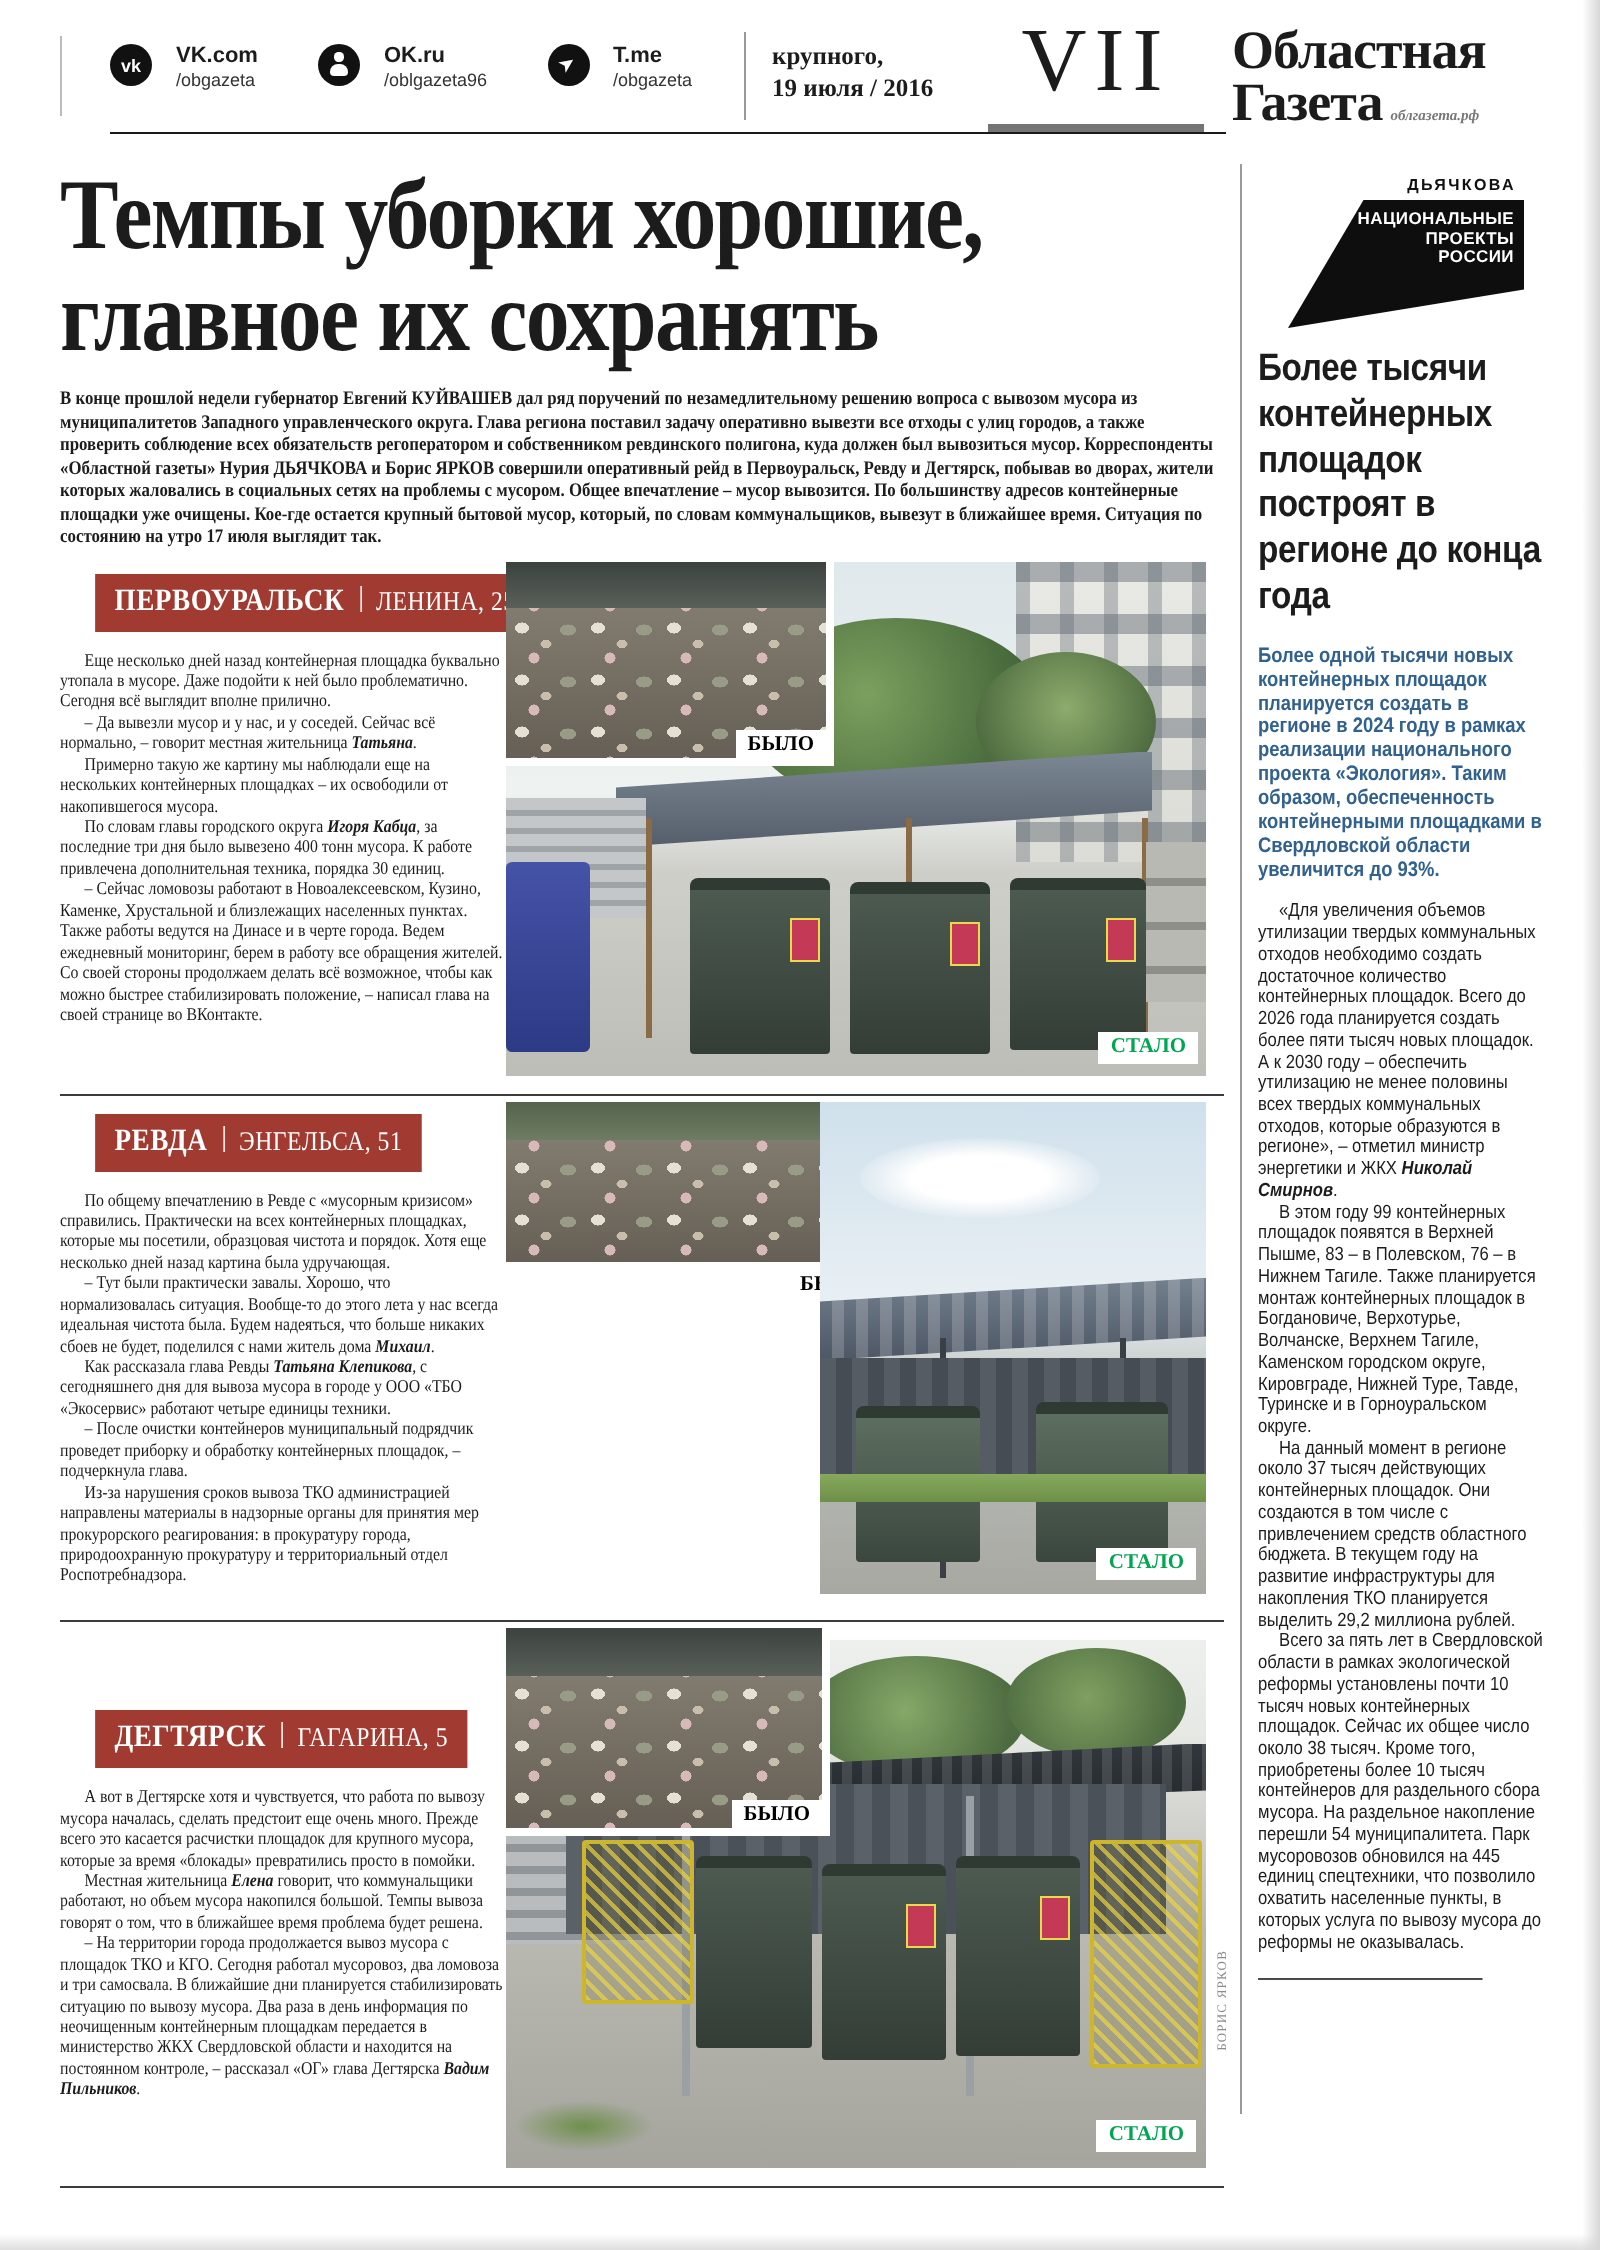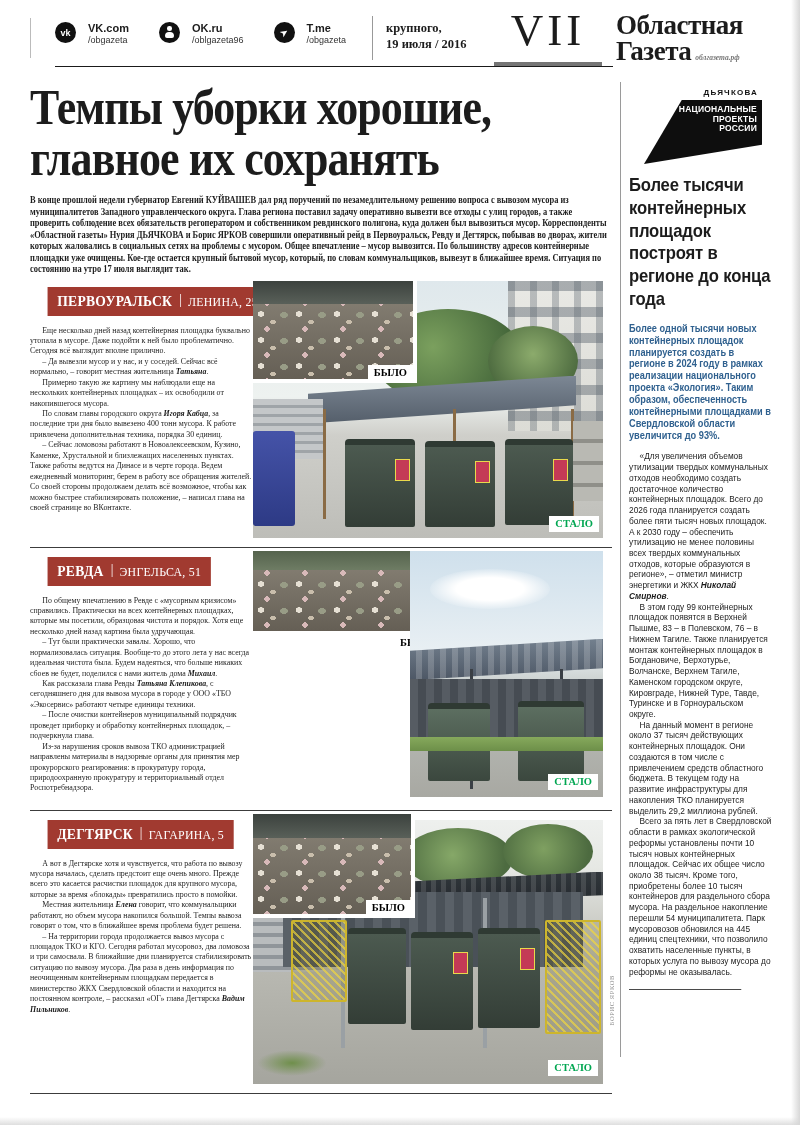--- a/index.html
+++ b/index.html
@@ -297,21 +297,21 @@
             <div class="ph fence"></div>
             <div class="ph bin b1"></div>
             <div class="ph bin b2"></div>
             <div class="ph grass"></div>
             <span class="lbl lbl-g">СТАЛО</span>
           </div>
         </div>
       </section>
       <hr class="sec-rule">
 
-      <section class="sec" style="min-height:272px;">
+      <section class="sec" style="min-height:272px;align-items:center;">
         <div class="sec-left cond">
           <div class="plate">
             <span class="plate-city">ДЕГТЯРСК</span><span class="plate-sep"></span><span class="plate-addr">ГАГАРИНА, 5</span>
           </div>
           <div class="story">
               <p><span>А вот в Дегтярске хотя и чувствуется, что работа по вывозу мусора началась, сделать предстоит еще очень много. Прежде всего это касается расчистки площадок для крупного мусора, которые за время «блокады» превратились просто в помойки.</span></p>
               <p><span>Местная жительница </span><span class="seg-b">Елена</span><span> говорит, что коммунальщики работают, но объем мусора накопился большой. Темпы вывоза говорят о том, что в ближайшее время проблема будет решена.</span></p>
               <p><span>– На территории города продолжается вывоз мусора с площадок ТКО и КГО. Сегодня работал мусоровоз, два ломовоза и три самосвала. В ближайшие дни планируется стабилизировать ситуацию по вывозу мусора. Два раза в день информация по неочищенным контейнерным площадкам передается в министерство ЖКХ Свердловской области и находится на постоянном контроле, – рассказал «ОГ» глава Дегтярска </span><span class="seg-b">Вадим Пильников</span><span>.</span></p>
             </div>
         </div>

